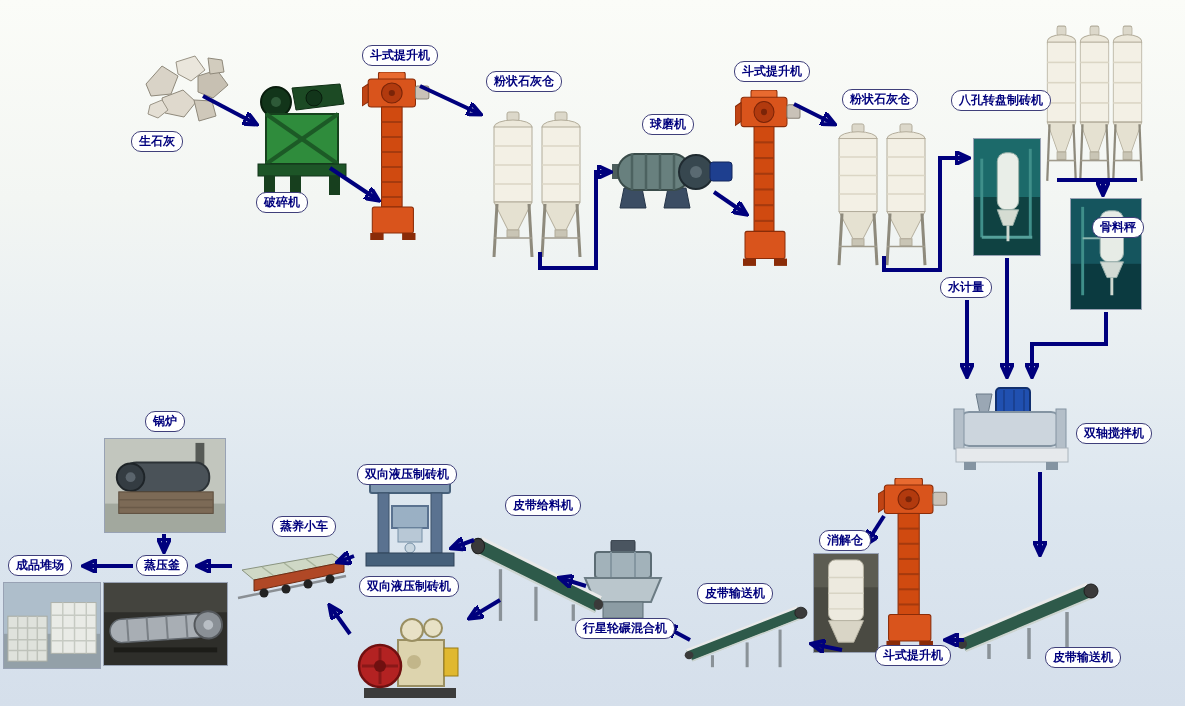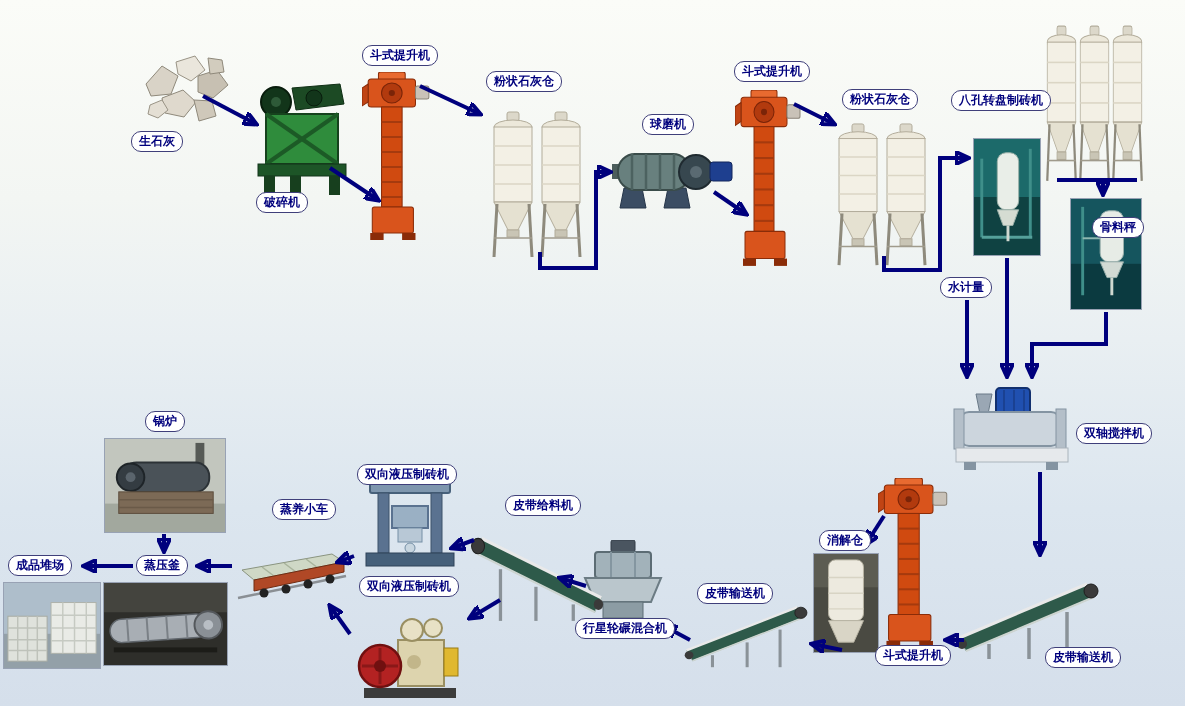--- a/index.html
+++ b/index.html
@@ -378,18 +378,18 @@
   <div class="label" style="left:940px;top:277px">水计量</div>
   <div class="label" style="left:1076px;top:423px">双轴搅拌机</div>
   <div class="label" style="left:819px;top:530px">消解仓</div>
   <div class="label" style="left:1045px;top:647px">皮带输送机</div>
   <div class="label" style="left:875px;top:645px">斗式提升机</div>
   <div class="label" style="left:697px;top:583px">皮带输送机</div>
   <div class="label" style="left:575px;top:618px">行星轮碾混合机</div>
   <div class="label" style="left:505px;top:495px">皮带给料机</div>
   <div class="label" style="left:357px;top:464px">双向液压制砖机</div>
   <div class="label" style="left:359px;top:576px">双向液压制砖机</div>
-  <div class="label" style="left:272px;top:499px">蒸养小车</div>
+  <div class="label" style="left:272px;top:516px">蒸养小车</div>
   <div class="label" style="left:136px;top:555px">蒸压釜</div>
   <div class="label" style="left:145px;top:411px">锅炉</div>
   <div class="label" style="left:8px;top:555px">成品堆场</div>
 
 </div>
 
 </body></html>

